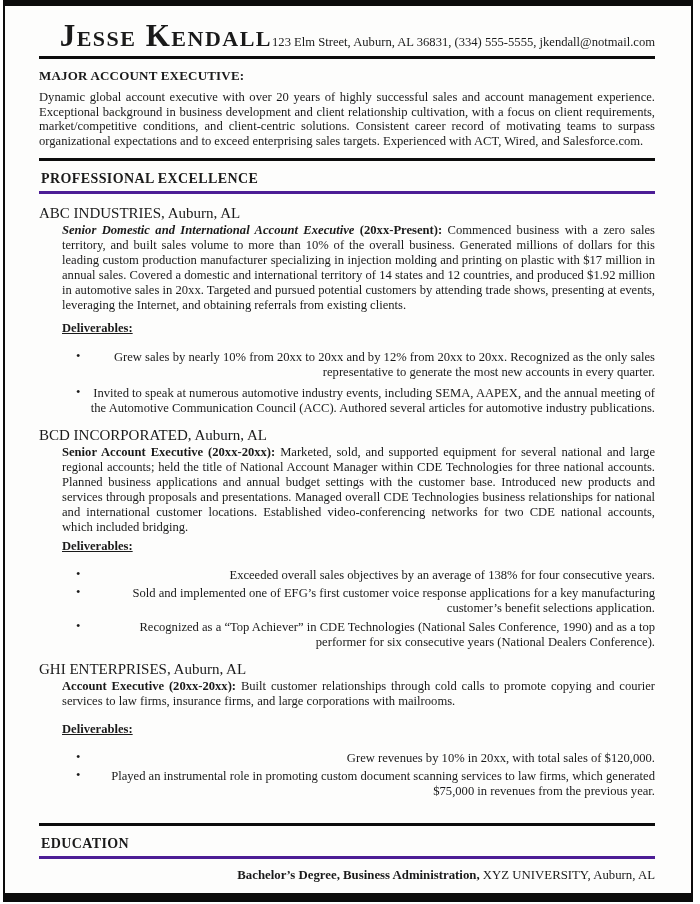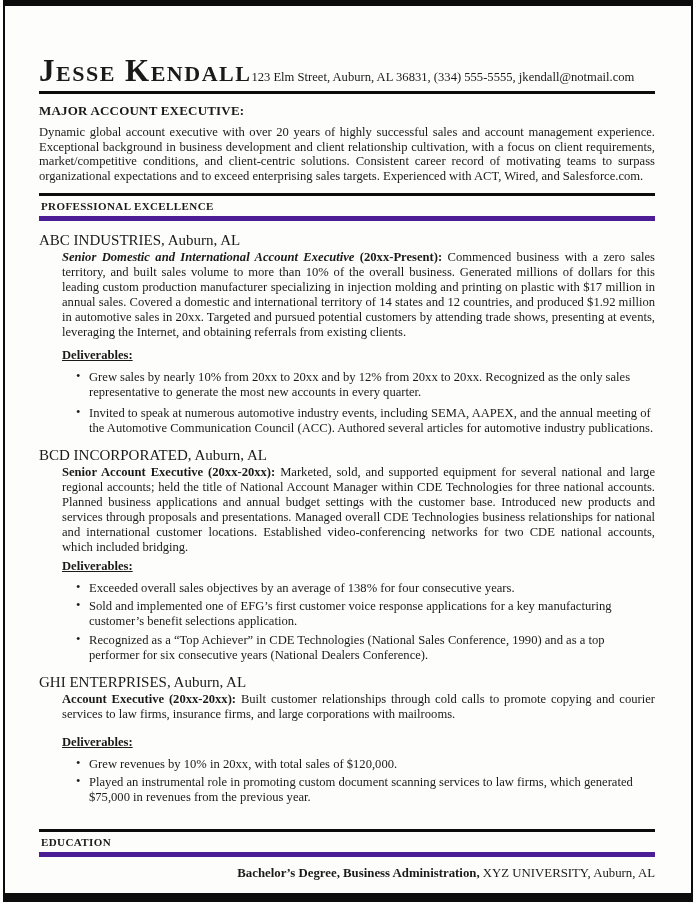--- a/index.html
+++ b/index.html
@@ -10,21 +10,21 @@
     position: absolute;
     top: 0; left: 3px; right: 7px; bottom: 2px;
     border: solid #0c0c0c;
     border-width: 6px 2px 9px 2px;
     background: #fdfdfc;
     padding: 14px 36px 0 34px;
     overflow: hidden;
   }
 
   
-  .masthead { display: flex; justify-content: flex-start; align-items: baseline; margin-top: 35px; }
+  .masthead { display: flex; justify-content: flex-end; align-items: baseline; }
   .resume-name {
     font-size: 31px;
     font-weight: bold;
     font-variant: small-caps;
     letter-spacing: 1.5px;
     line-height: 1;
     white-space: nowrap;
   }
   .contact { font-size: 12.6px; white-space: nowrap; }
   .header-rule { border-bottom: 3px solid #0c0c0c; margin-top: 5px; }
@@ -34,23 +34,23 @@
   .summary {
     font-size: 12.6px;
     line-height: 14.6px;
     text-align: justify;
     margin-top: 6px;
   }
 
   
   .section-bar {
     border-top: 3px solid #0c0c0c;
-    border-bottom: 5px solid #4c1d95;
-    padding: 4px 0 4px 2px;
-    font-size: 11px;
+    border-bottom: 3px solid #4c1d95;
+    padding: 10px 0 4px 2px;
+    font-size: 14px;
     font-weight: bold;
     letter-spacing: 0.4px;
   }
   .section-bar.first { margin-top: 10px; }
   .section-bar.edu { margin-top: 24px; }
 
   
   .job { margin-top: 11px; }
   .company-line { font-size: 15px; }
   .job-desc {
@@ -63,21 +63,21 @@
   .job-title-bi { font-weight: bold; font-style: italic; }
   .job-title-b  { font-weight: bold; }
   .job-dates    { font-weight: bold; }
 
   .deliv-heading { margin-left: 23px; font-size: 12.6px; font-weight: bold; }
   .deliv-heading span { text-decoration: underline; }
   .mt8  { margin-top: 8px; }
   .mt4  { margin-top: 4px; }
   .mt12 { margin-top: 13px; }
 
-  ul.deliv-list { list-style: none; margin-top: 7px; padding-left: 37px; }
+  ul.deliv-list { list-style: none; margin-top: 14px; padding-left: 37px; text-align: right; }
   ul.deliv-list li {
     position: relative;
     font-size: 12.6px;
     line-height: 14.8px;
     padding-left: 13px;
     margin-bottom: 6px;
   }
   ul.deliv-list.tight li { margin-bottom: 4px; }
   ul.deliv-list li::before {
     content: "\2022";

